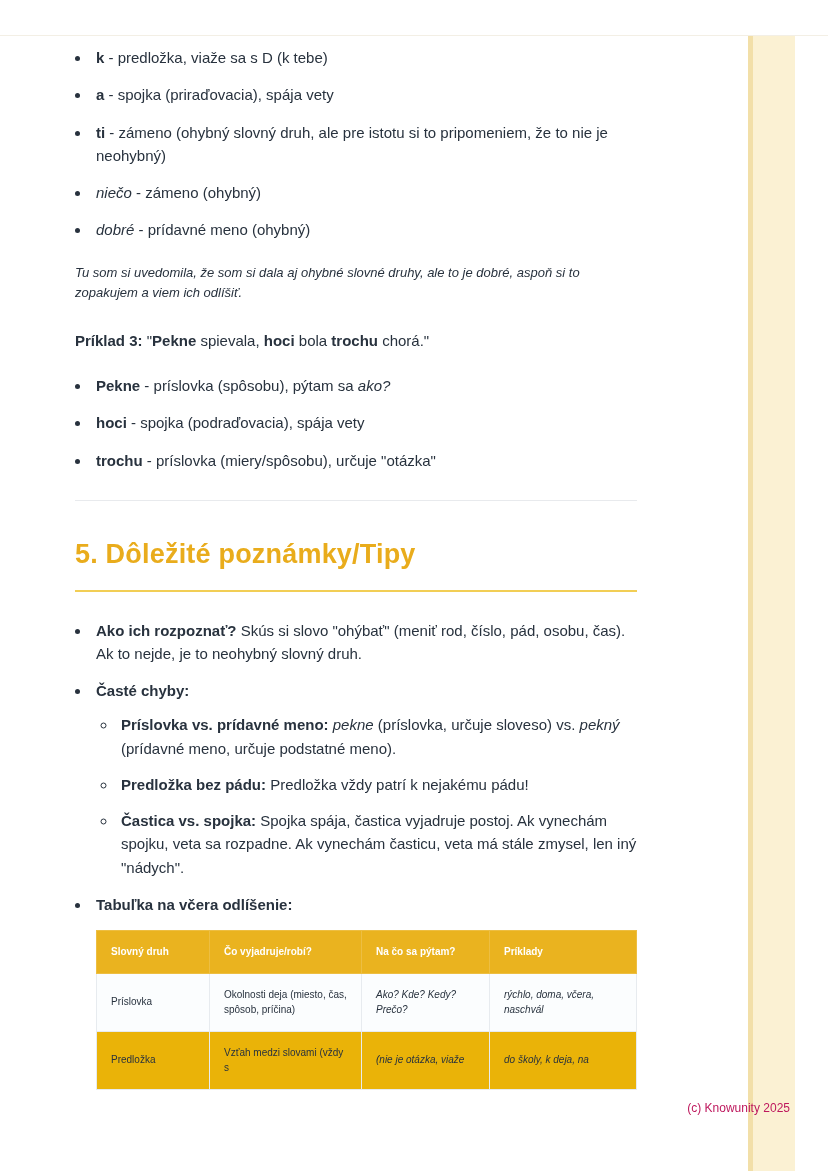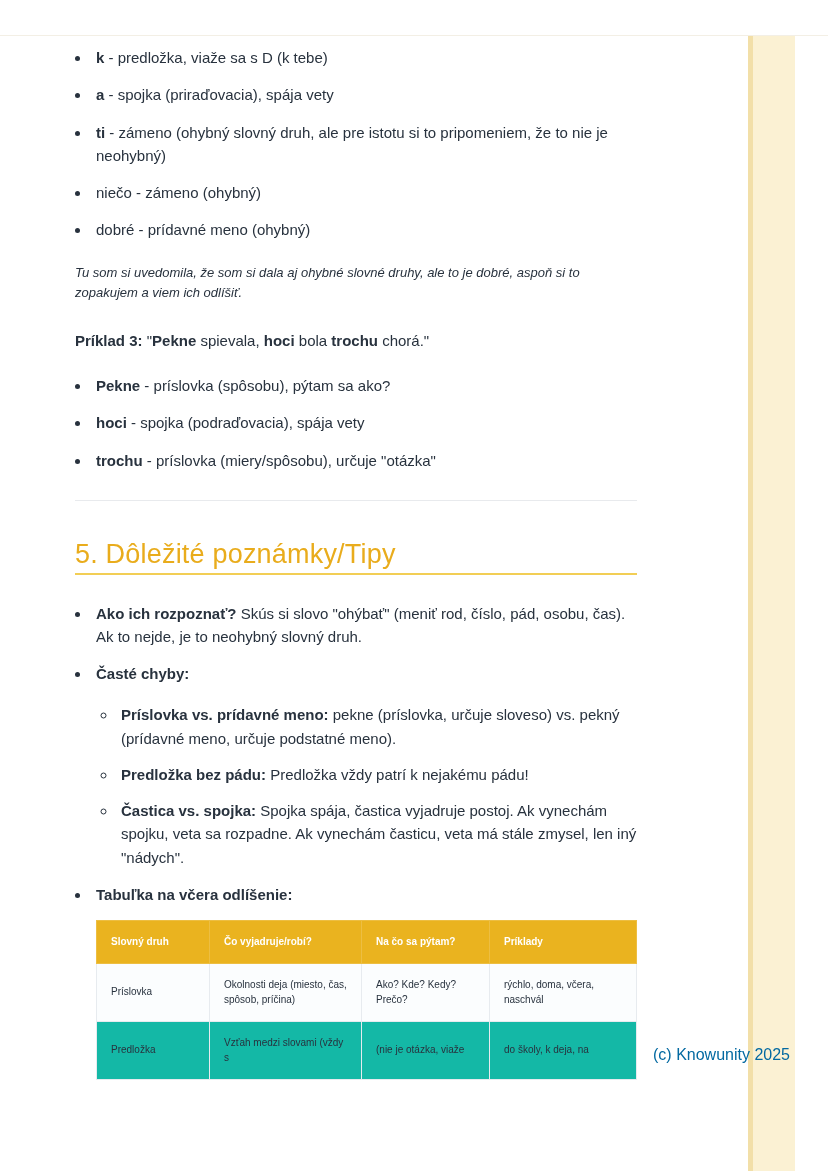--- a/index.html
+++ b/index.html
@@ -13,43 +13,43 @@
   }
   .canvas { position: absolute; inset: 0; }
   .top-hairline { position: absolute; top: 35px; left: 0; width: 100%; height: 1px; background: #F3EFE5; }
   .side-strip {
     position: absolute; top: 36px; left: 748px; width: 47px; bottom: 0;
     background: #FBF1D3; border-left: 5px solid #F2DFA8;
   }
   .page { position: absolute; left: 75px; top: 46px; width: 562px; }
 
   .b { font-weight: 700; }
-  .i { }
+  .i { font-style: italic; }
 
   ul.blist { list-style: disc; padding-left: 16px; font-size: 15px; line-height: 1.55; }
   ul.blist > li { margin-bottom: 14px; padding-left: 5px; }
 
   .note { font-size: 13px; line-height: 1.55; font-style: italic; margin: 21px 0 0; }
   .example { font-size: 15px; line-height: 1.55; margin: 26px 0 22px; }
 
   hr.divider { border: none; border-top: 1px solid #E8EAED; margin: 28px 0 0; }
 
   h2.section-heading {
     margin-top: 37px;
     font-size: 27px;
     line-height: 1.25;
-    font-weight: 400;
+    font-weight: 700;
     color: #E9AC1C;
-    padding-bottom: 1px;
+    padding-bottom: 18px;
     border-bottom: 2px solid #F2CE55;
     letter-spacing: 0.2px;
   }
 
   ul.tips { margin-top: 27px; }
-  ul.sublist { list-style: circle; padding-left: 21px; margin-top: 18px; font-size: 15px; line-height: 1.55; }
+  ul.sublist { list-style: circle; padding-left: 21px; margin-top: 11px; font-size: 15px; line-height: 1.55; }
   ul.sublist > li { margin-bottom: 13px; padding-left: 4px; }
   ul.sublist > li:last-child { margin-bottom: 0; }
 
   table.qtable {
     border-collapse: collapse;
     margin: 12px 0 0 21px;
     width: 540px;
     table-layout: fixed;
     font-size: 10px;
   }
@@ -57,23 +57,23 @@
     background: #EAB31F; color: #FFFFFF; font-weight: 700;
     text-align: left; vertical-align: middle;
     padding: 14px; line-height: 1.4;
     border: 1px solid #EDBE42;
   }
   .qtable td {
     padding: 14px; line-height: 1.45; vertical-align: middle;
     border: 1px solid #E7EBEF;
   }
   .qtable tbody tr.r0 { background: #FBFDFE; }
-  .qtable tbody tr.r1 { background: #14b8a6; }
+  .qtable tbody tr.r1 { background: #eab308; }
 
-  .watermark { position: absolute; right: 38px; top: 1046px; font-size: 16px; color: #0369a1; }
+  .watermark { position: absolute; right: 38px; top: 1101px; font-size: 12px; color: #be185d; }
 </style>
 </head>
 <body>
 
 <div class="canvas">
   <div class="top-hairline"></div>
   <div class="side-strip"></div>
 
   <main class="page">
 

